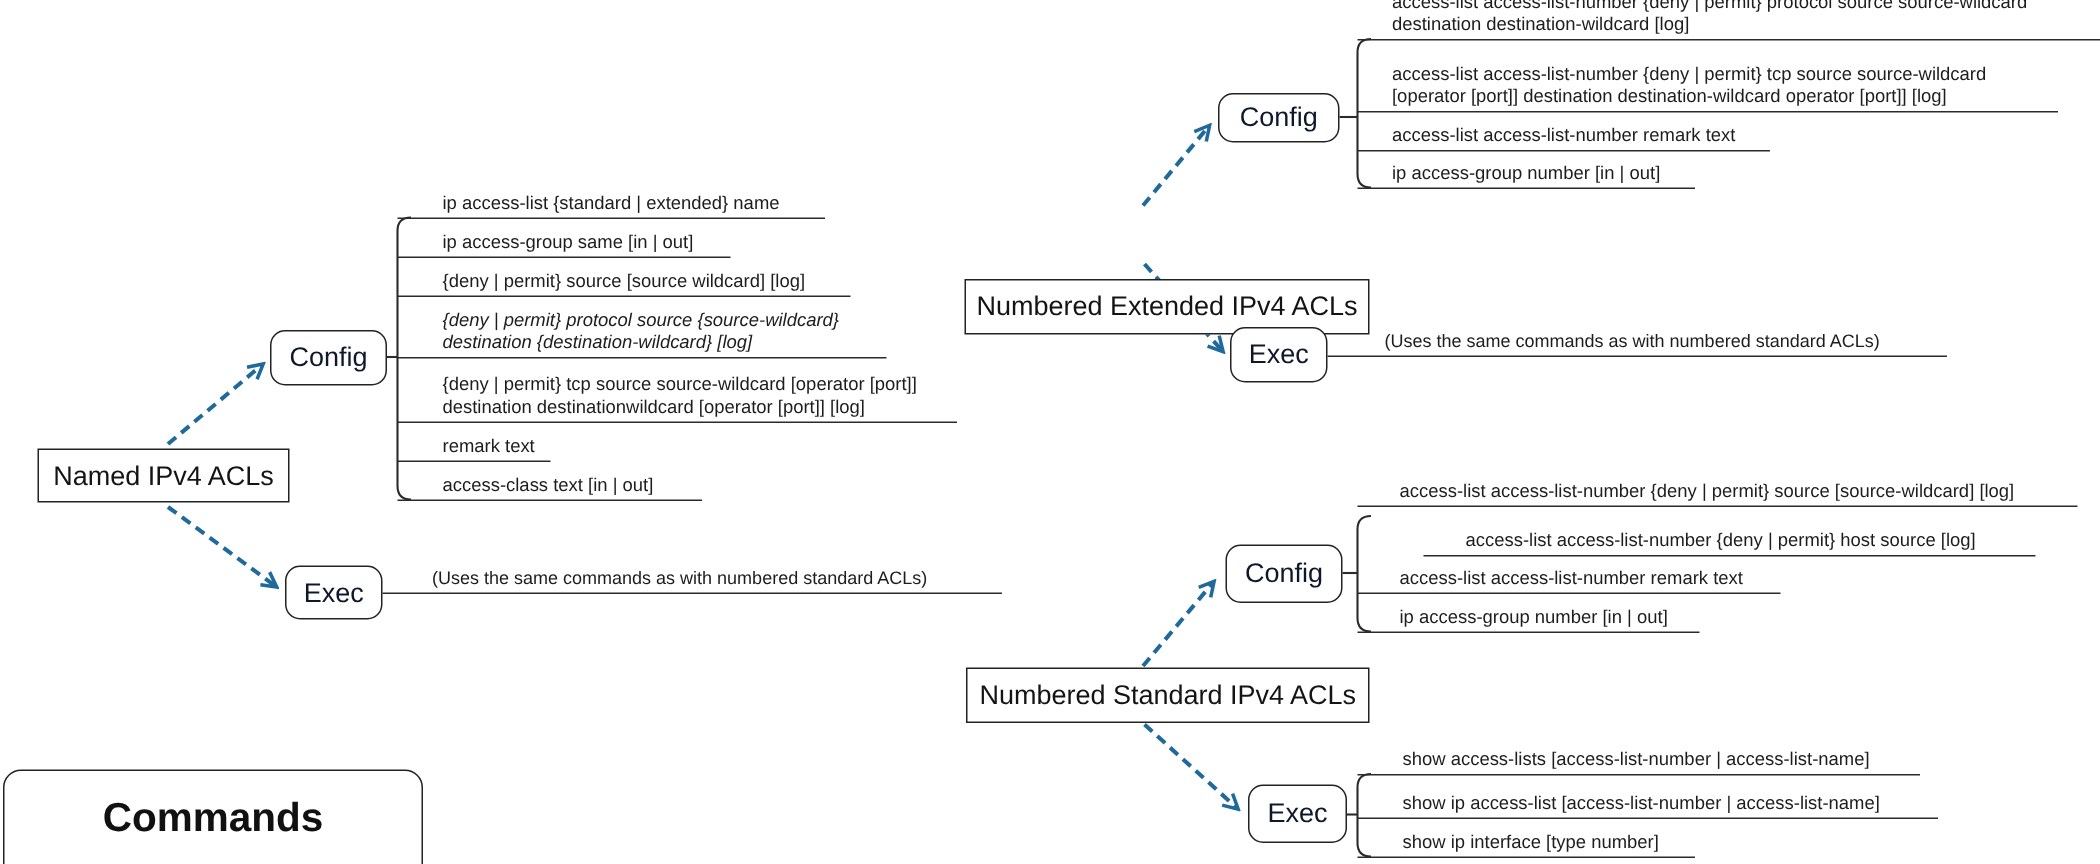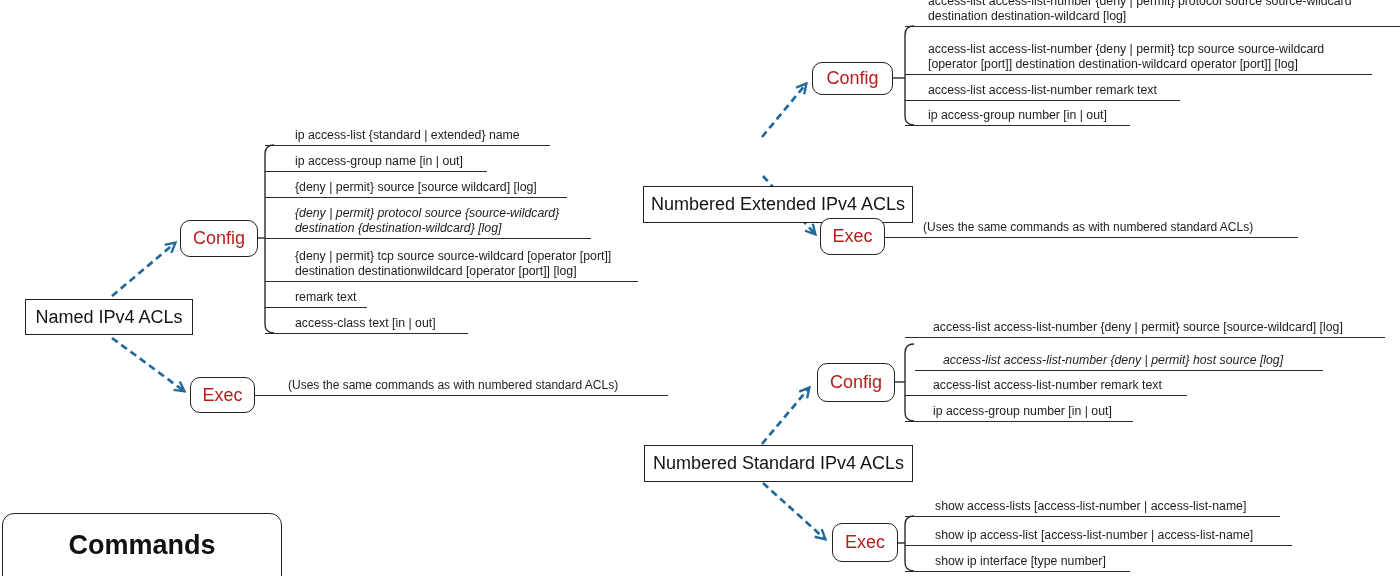--- a/index.html
+++ b/index.html
@@ -57,21 +57,21 @@
   .node {
     position: absolute;
     box-sizing: border-box;
     border: 1.6px solid #222;
     border-radius: 10px;
     background: #ffffff;
     display: flex;
     align-items: center;
     justify-content: center;
     font-size: 18px;
-    color: #b91c1c;
+    color: #0f172a;
     white-space: nowrap;
   }
   .commands-box {
     position: absolute;
     box-sizing: border-box;
     border: 1.8px solid #222;
     border-radius: 12px;
     background: #ffffff;
     display: flex;
     align-items: center;
@@ -121,42 +121,42 @@
   <div class="commands-box" style="left:2px; top:513px; width:280px; height:75px;">Commands</div>
 
   <div class="node" style="left:180px; top:220px; width:78px; height:37px;">Config</div>
   <div class="node" style="left:190px; top:377px; width:65px; height:36px;">Exec</div>
   <div class="node" style="left:812px; top:62px; width:81px; height:33px;">Config</div>
   <div class="node" style="left:820px; top:218px; width:65px; height:37px;">Exec</div>
   <div class="node" style="left:817px; top:363px; width:78px; height:39px;">Config</div>
   <div class="node" style="left:832px; top:523px; width:66px; height:39px;">Exec</div>
 
   <div class="cmd" style="left:265px; top:128px; width:285px; padding-left:30px;">ip access-list {standard | extended} name</div>
-  <div class="cmd" style="left:265px; top:154px; width:222px; padding-left:30px;">ip access-group name [in | out]</div>
+  <div class="cmd" style="left:265px; top:154px; width:222px; padding-left:30px;">ip access-group same [in | out]</div>
   <div class="cmd" style="left:265px; top:180px; width:302px; padding-left:30px;">{deny | permit} source [source wildcard] [log]</div>
   <div class="cmd" style="left:265px; top:206px; width:326px; padding-left:30px;font-style:italic;">{deny | permit} protocol source {source-wildcard}
 destination {destination-wildcard} [log]</div>
   <div class="cmd" style="left:265px; top:249px; width:373px; padding-left:30px;">{deny | permit} tcp source source-wildcard [operator [port]]
 destination destinationwildcard [operator [port]] [log]</div>
   <div class="cmd" style="left:265px; top:290px; width:102px; padding-left:30px;">remark text</div>
   <div class="cmd" style="left:265px; top:316px; width:203px; padding-left:30px;">access-class text [in | out]</div>
 
   <div class="cmd note" style="left:255px; top:378px; width:413px; padding-left:33px;">(Uses the same commands as with numbered standard ACLs)</div>
 
   <div class="cmd" style="left:905px; top:-6px; width:495px; padding-left:23px;">access-list access-list-number {deny | permit} protocol source source-wildcard
 destination destination-wildcard [log]</div>
   <div class="cmd" style="left:905px; top:42px; width:467px; padding-left:23px;">access-list access-list-number {deny | permit} tcp source source-wildcard
 [operator [port]] destination destination-wildcard operator [port]] [log]</div>
   <div class="cmd" style="left:905px; top:83px; width:275px; padding-left:23px;">access-list access-list-number remark text</div>
   <div class="cmd" style="left:905px; top:108px; width:225px; padding-left:23px;">ip access-group number [in | out]</div>
 
   <div class="cmd note" style="left:885px; top:220px; width:413px; padding-left:38px;">(Uses the same commands as with numbered standard ACLs)</div>
 
   <div class="cmd" style="left:905px; top:320px; width:480px; padding-left:28px;">access-list access-list-number {deny | permit} source [source-wildcard] [log]</div>
-  <div class="cmd" style="left:915px; top:353px; width:408px; padding-left:28px;font-style:italic;">access-list access-list-number {deny | permit} host source [log]</div>
+  <div class="cmd" style="left:949px; top:353px; width:408px; padding-left:28px;">access-list access-list-number {deny | permit} host source [log]</div>
   <div class="cmd" style="left:905px; top:378px; width:282px; padding-left:28px;">access-list access-list-number remark text</div>
   <div class="cmd" style="left:905px; top:404px; width:228px; padding-left:28px;">ip access-group number [in | out]</div>
 
   <div class="cmd" style="left:905px; top:499px; width:375px; padding-left:30px;">show access-lists [access-list-number | access-list-name]</div>
   <div class="cmd" style="left:905px; top:528px; width:387px; padding-left:30px;">show ip access-list [access-list-number | access-list-name]</div>
   <div class="cmd" style="left:905px; top:554px; width:225px; padding-left:30px;">show ip interface [type number]</div>
 
 </div>
 
 </body></html>

